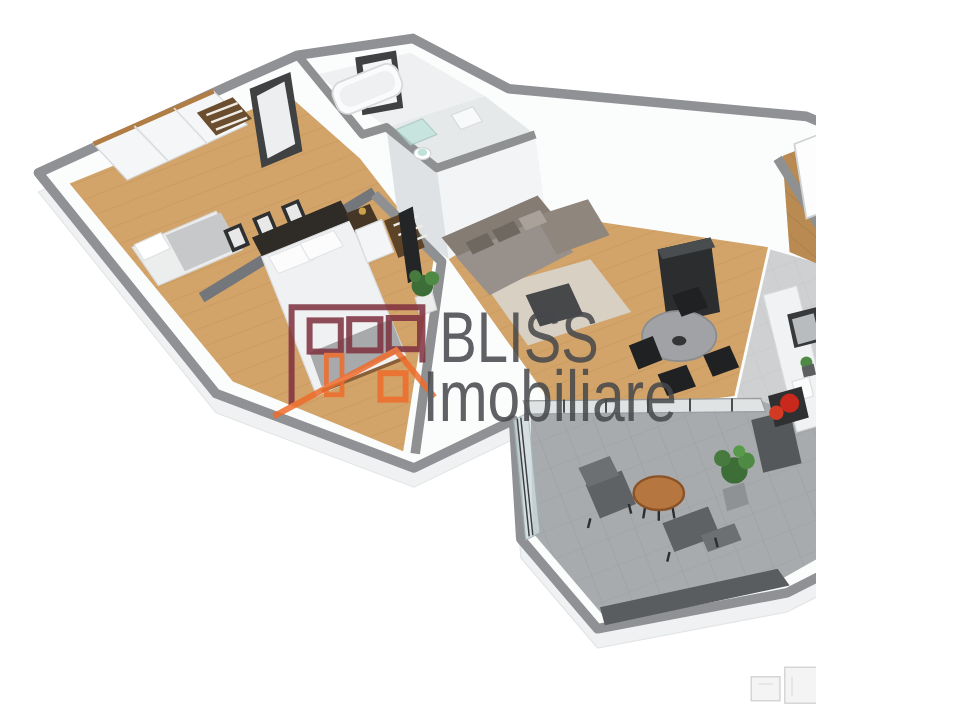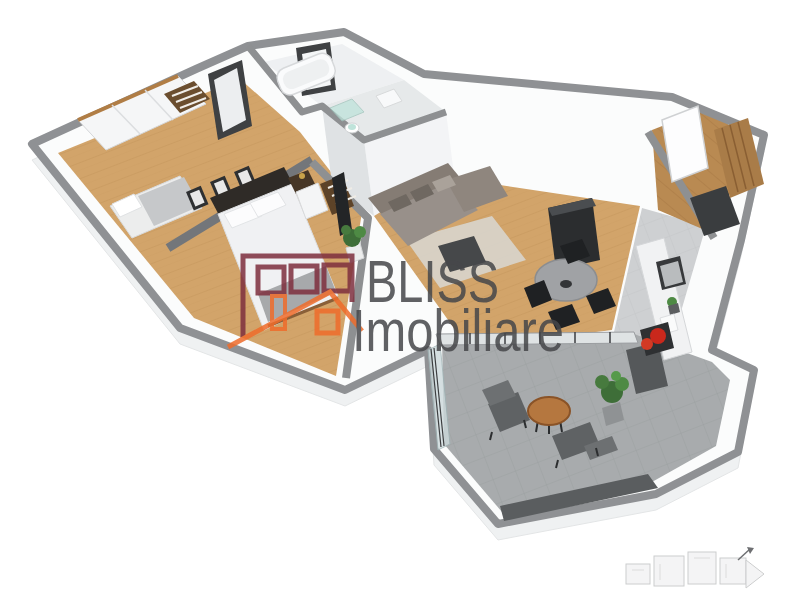--- a/index.html
+++ b/index.html
@@ -1,16 +1,16 @@
 <!DOCTYPE html>
 <html><head>
 <meta charset="utf-8">
 <style>
   html,body{margin:0;padding:0;background:#ffffff;}
-  #stage{position:relative;width:800px;height:600px;overflow:hidden;background:#b91c1c;
+  #stage{position:relative;width:680px;height:600px;overflow:hidden;background:#b91c1c;
          font-family:"Liberation Sans", sans-serif;}
   svg{position:absolute;left:0;top:0;display:block;}
   .wm-text{font-family:"Liberation Sans", sans-serif;font-weight:300;fill:#46474a;}
 </style>
 </head>
 <body>
 
 <div id="stage">
 <svg viewBox="0 0 800 600" width="800" height="600">
   <defs>

